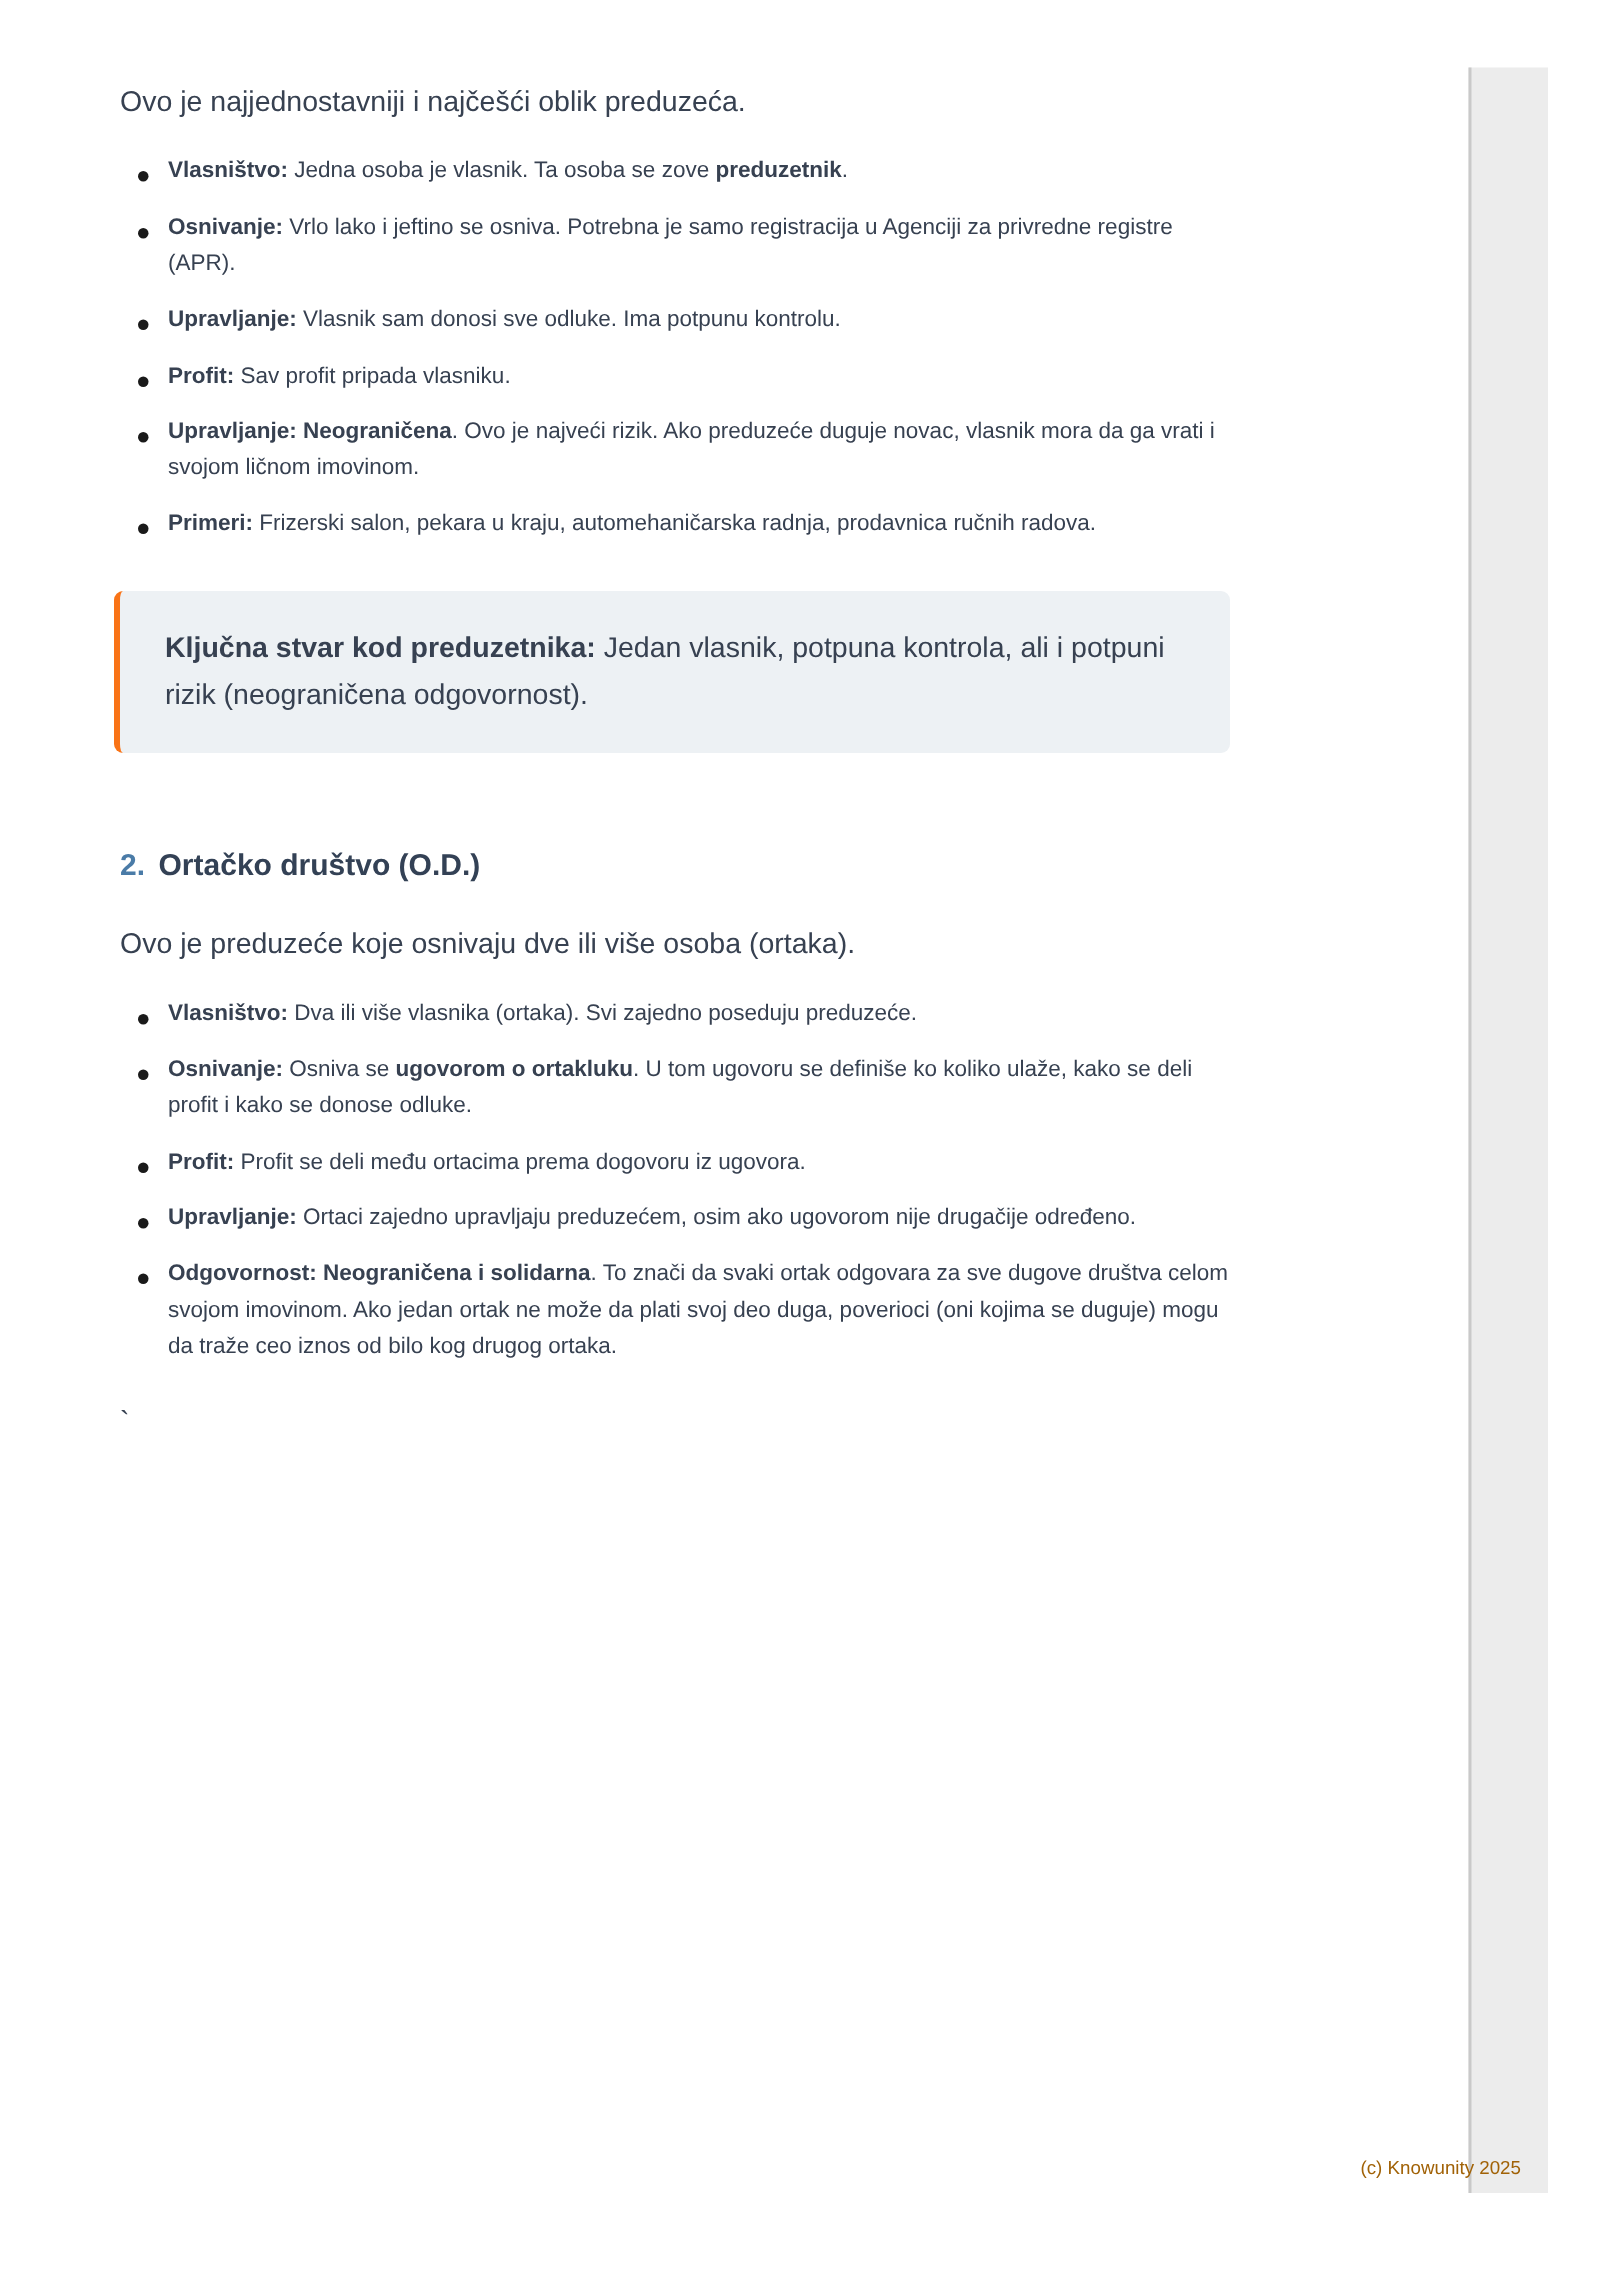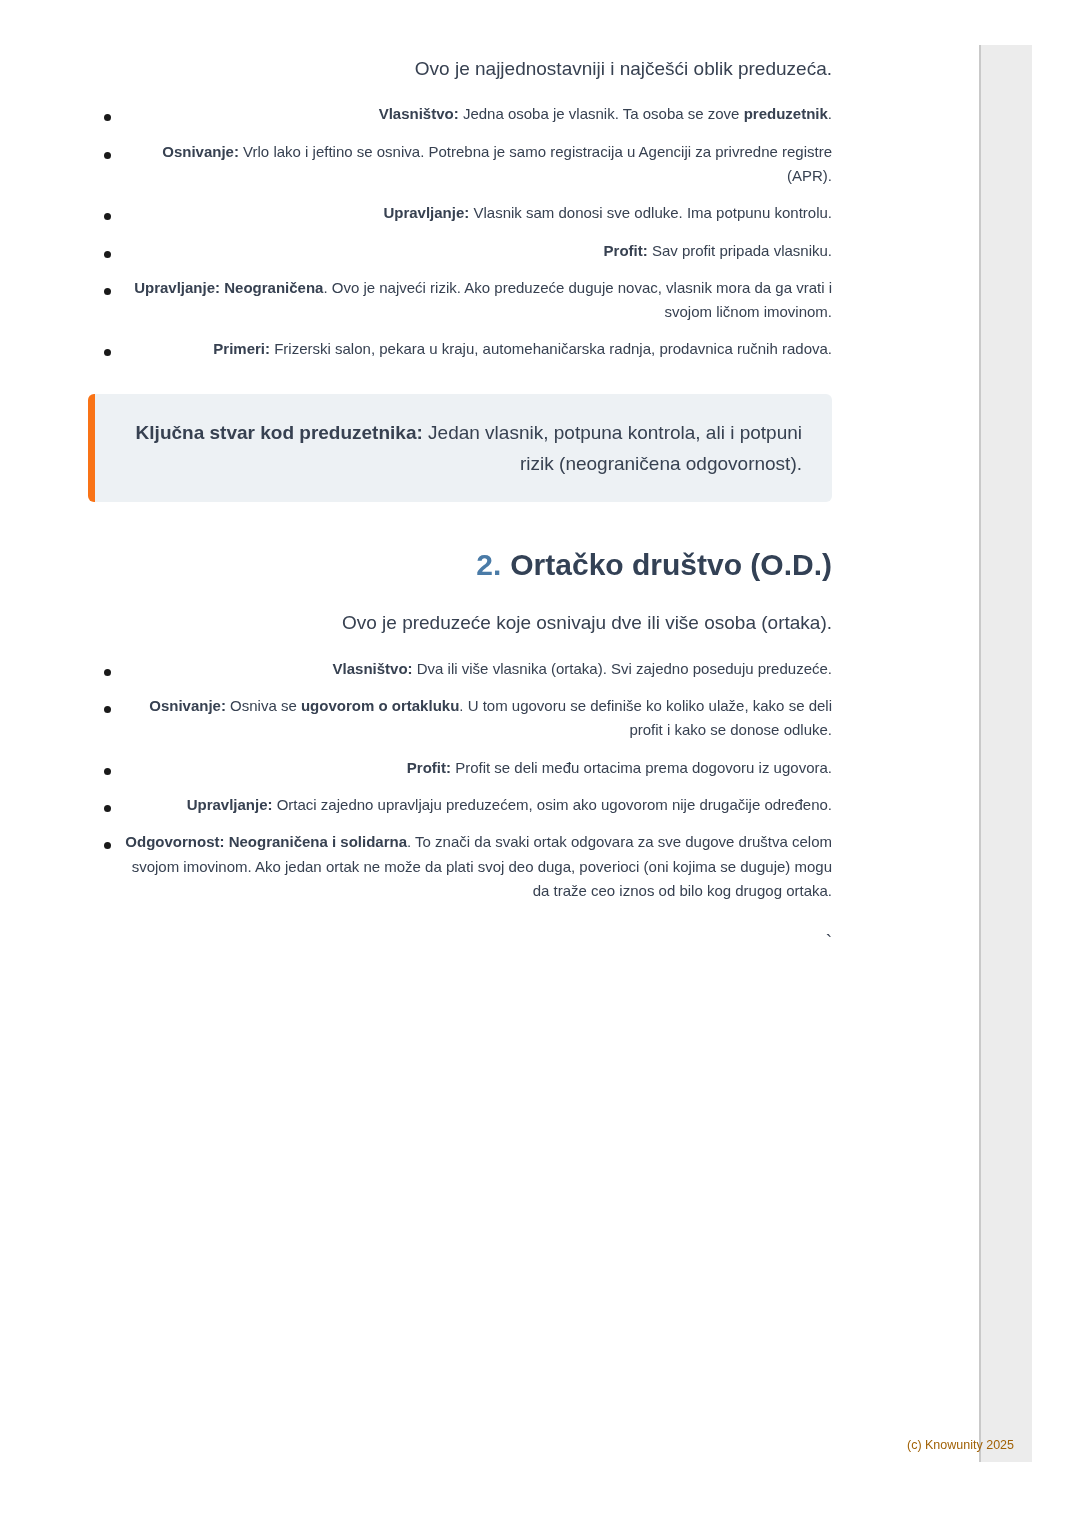--- a/index.html
+++ b/index.html
@@ -10,25 +10,24 @@
     width: 1080px;
     height: 1528px;
     position: relative;
     background: #ffffff;
     overflow: hidden;
     font-family: "Liberation Sans", "DejaVu Sans", sans-serif;
     color: #374151;
   }
   .content {
     position: absolute;
-    left: 92px;
+    left: 80px;
     top: 54px;
     width: 740px;
     z-index: 1;
-    text-align: right;
   }
   .para {
     font-size: 19px;
     line-height: 1.6;
     margin: 0;
   }
   ul.bullets {
     list-style: none;
     margin: 18px 0 0 0;
     padding: 0;
@@ -48,31 +47,31 @@
     width: 7px;
     height: 7px;
     border-radius: 50%;
     background: #1a1a1a;
   }
   .b { font-weight: 700; }
   .i { }
   .callout {
     margin: 32px 0 0 -4px;
     background: #edf1f4;
-    border-left: 7px solid #f97316;
+    border-left: 4px solid #f97316;
     border-radius: 6px;
     padding: 23px 30px 23px 30px;
     font-size: 19px;
     line-height: 1.65;
     box-sizing: border-box;
     width: 744px;
   }
   h2.section-heading {
-    margin: 46px 0 26px 0;
-    font-size: 30px;
+    margin: 64px 0 26px 0;
+    font-size: 20px;
     font-weight: 600;
     color: #334155;
   }
   h2.section-heading .h-num {
     color: #4a7ba7;
     margin-right: 9px;
   }
   .stray {
     margin-top: 28px;
     font-size: 19px;

